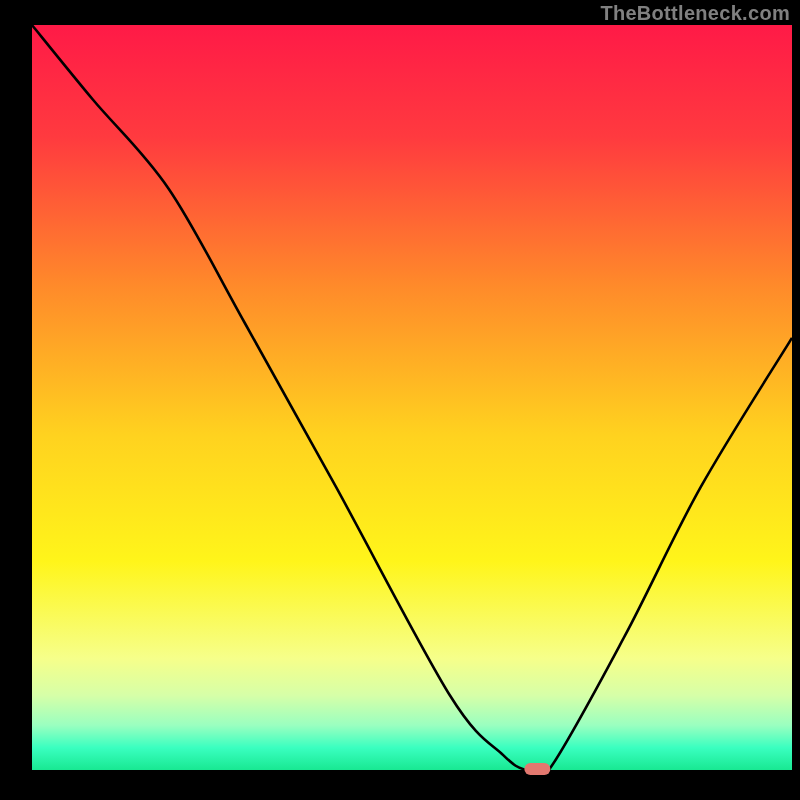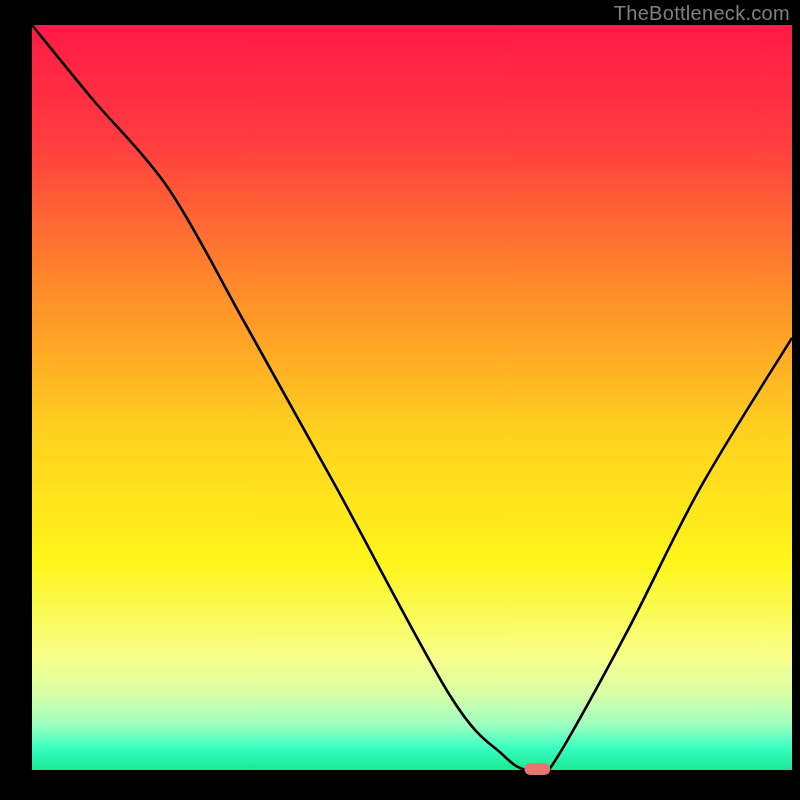--- a/index.html
+++ b/index.html
@@ -16,21 +16,21 @@
     width: 800px;
     height: 800px;
     background: #000;
   }
   .watermark {
     position: absolute;
     top: 2px;
     right: 10px;
     color: #808080;
     font-size: 20px;
-    font-weight: 400;
+    font-weight: 700;
     z-index: 10;
     letter-spacing: 0.3px;
   }
   svg.plot {
     position: absolute;
     top: 0;
     left: 0;
   }
   .marker {
     fill: #e2786f;

